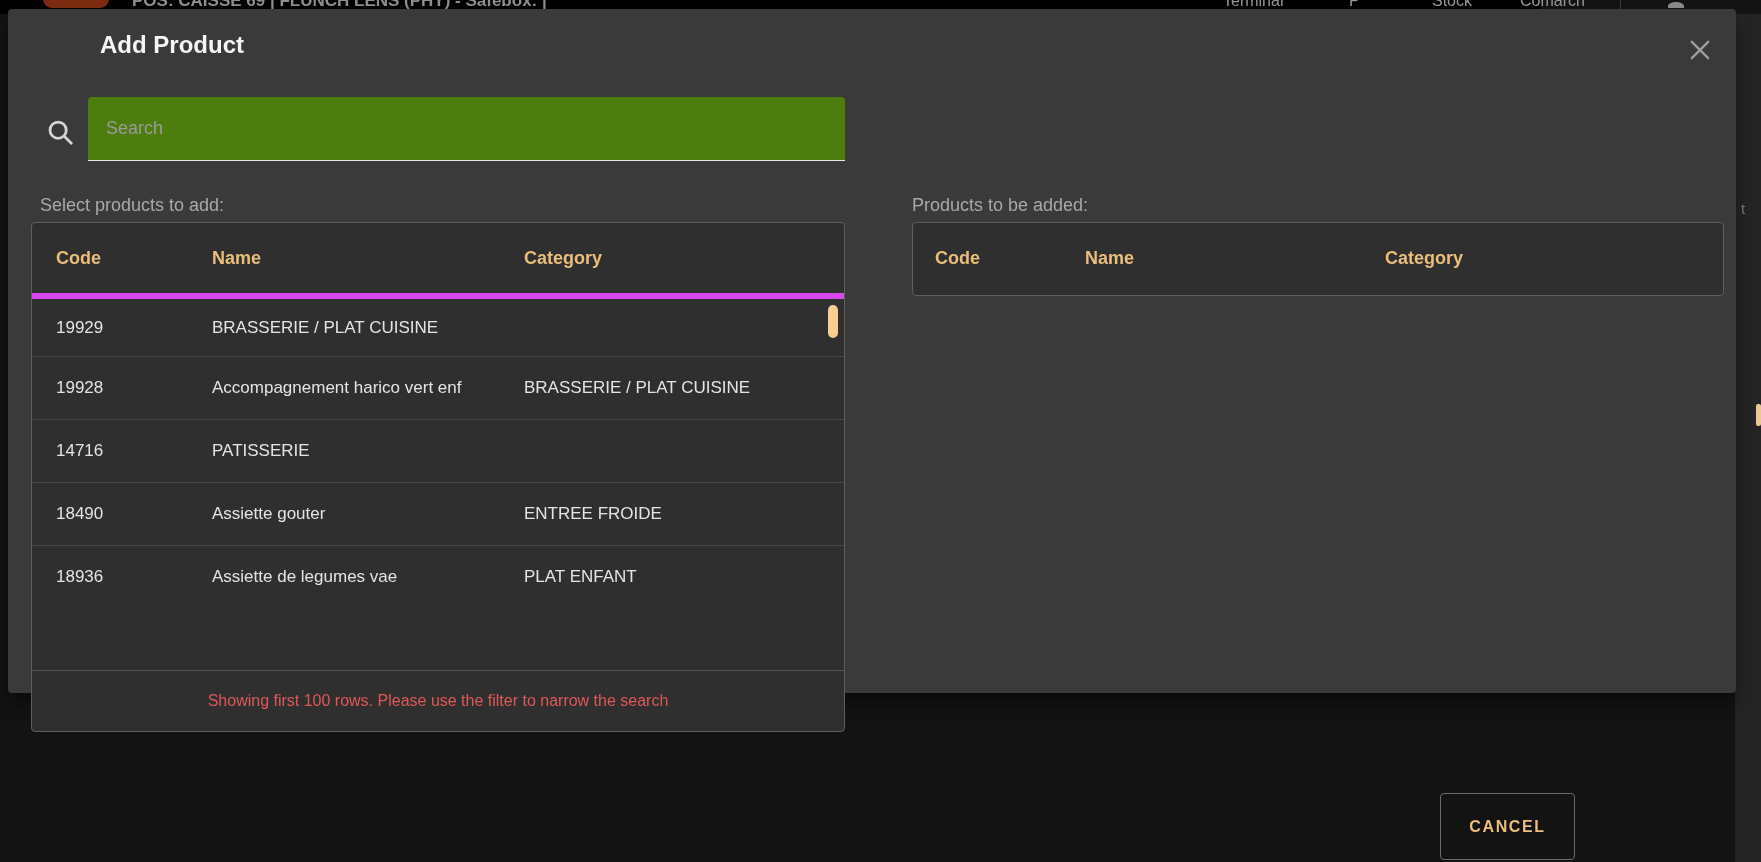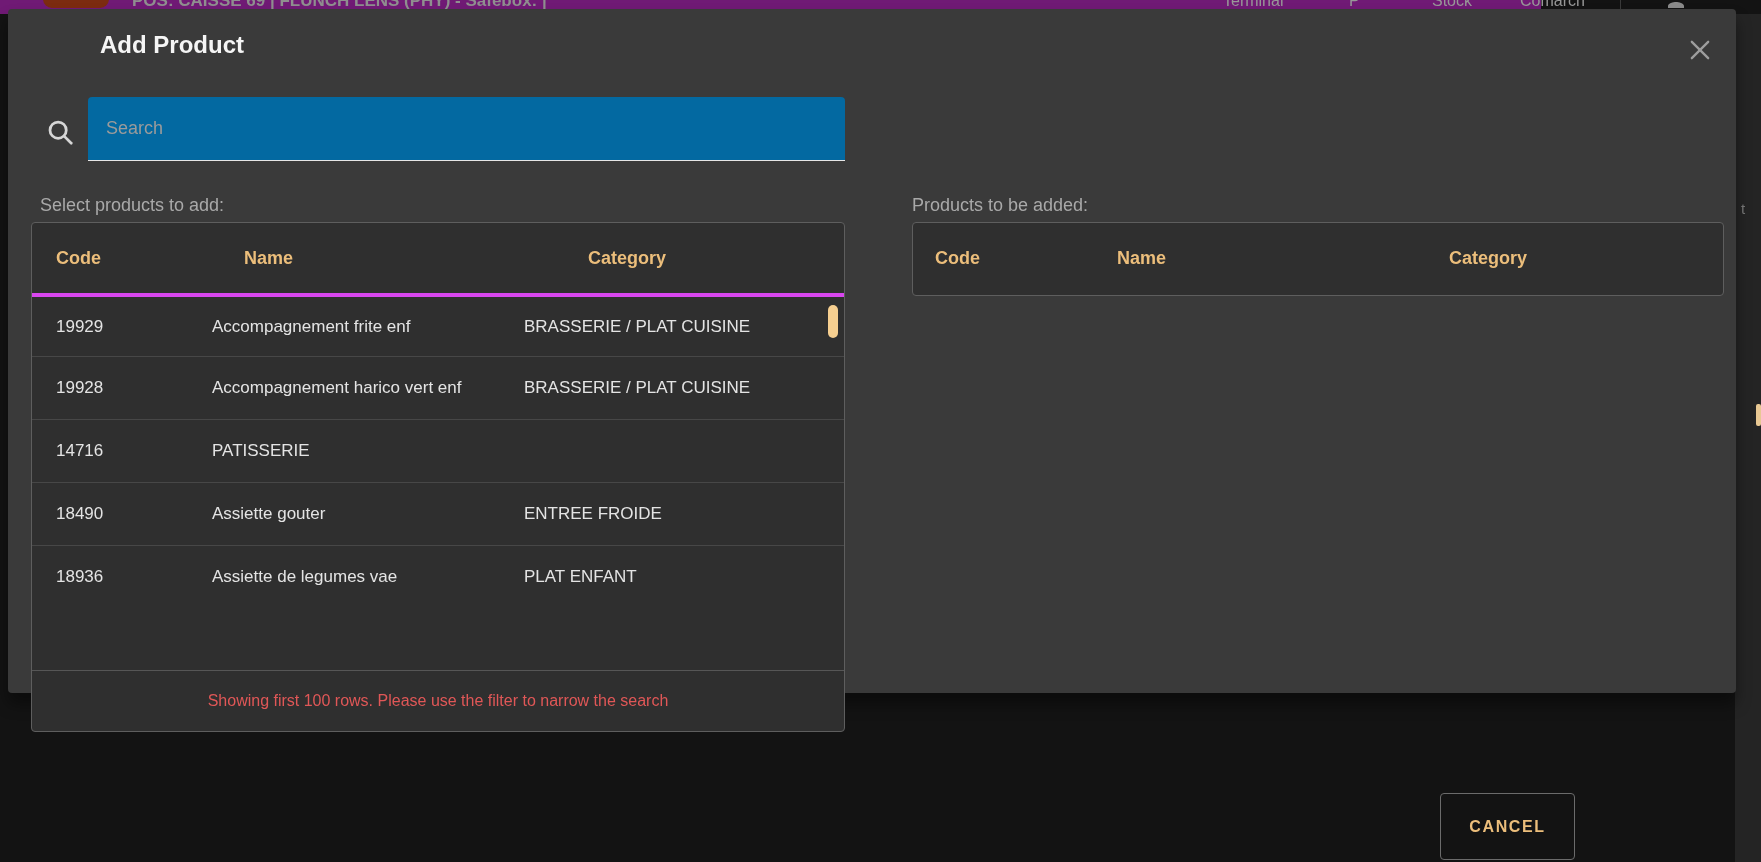--- a/index.html
+++ b/index.html
@@ -7,21 +7,21 @@
   body {
     background:#131313;
     font-family:"Liberation Sans", sans-serif;
     position:relative;
     color:#e4e4e4;
   }
 
   
   .topbar {
     position:absolute; top:0; left:0; width:1541px; height:14px;
-    background:#701a75; z-index:1; overflow:visible;
+    background:#000000; z-index:1; overflow:visible;
   }
   .topbar-logo {
     position:absolute; left:43px; top:-10px; width:66px; height:18px;
     background:#7c2b10; border-radius:0 0 9px 9px;
   }
   .topbar-status {
     position:absolute; left:132px; top:-9px;
     font-size:17px; font-weight:bold; color:#8f8f8f; white-space:nowrap;
   }
   .topbar-nav-item {
@@ -64,21 +64,21 @@
     display:flex; align-items:center; justify-content:center;
     color:#9e9e9e; cursor:pointer; background:none; border:none;
   }
 
   
   .search-icon {
     position:absolute; left:37px; top:108px; width:30px; height:30px; color:#d6d6d6;
   }
   .search-field {
     position:absolute; left:80px; top:88px; width:757px; height:64px;
-    background:#0369a1; border:none; border-bottom:1px solid #e6e6e6;
+    background:#4d7c0f; border:none; border-bottom:1px solid #e6e6e6;
     border-radius:4px 4px 0 0;
     padding:0 18px; font-size:18px; color:#e6e6e6;
     font-family:"Liberation Sans", sans-serif; outline:none;
   }
   .search-field::placeholder { color:#9b9b9b; }
 
   .panel-label {
     position:absolute; top:186px; font-size:18px; color:#a9a9a9;margin-left:9px;
   }
   .label-left  { left:23px; }
@@ -93,28 +93,28 @@
   .table-left  { left:23px;  width:814px; height:510px; }
   .table-right { left:904px; width:812px; height:74px; }
 
   .trow {
     display:grid; align-items:center; width:100%;
   }
   .table-left  .trow { grid-template-columns:156px 312px 1fr; padding-left:24px; }
   .table-right .trow { grid-template-columns:150px 300px 1fr; padding-left:22px; }
 
   .thead {
-    height:70px; font-size:18px; font-weight:bold; color:#ecbe7b;gap:32px;
+    height:70px; font-size:18px; font-weight:bold; color:#ecbe7b;
   }
   .tbody-row {
     height:63px; font-size:17px; color:#e4e4e4;
     border-top:1px solid #474747; cursor:pointer;
   }
   .table-left .thead { border-bottom:0; }
-  .table-left .tbody-row:first-child { border-top:4px solid #d946ef; }
+  .table-left .tbody-row:first-child { border-top:6px solid #d946ef; }
   .tfoot {
     position:absolute; left:0; bottom:0; width:100%; height:61px;
     border-top:1px solid #565656;
     display:flex; align-items:center; justify-content:center;
   }
   .footer-notice { font-size:16px; color:#e05757; }
 
   .list-scrollthumb {
     position:absolute; left:796px; top:82px; width:10px; height:33px;
     background:#f6cf90; border-radius:5px; cursor:pointer;
@@ -186,21 +186,20 @@
 
   <div class="ptable table-left">
     <div class="trow thead">
       <div>Code</div>
       <div>Name</div>
       <div>Category</div>
     </div>
     <div>
   <div class="trow tbody-row">
     <div>19929</div>
-    <div>Accompagnement frite enf</div>
     <div>BRASSERIE / PLAT CUISINE</div>
   </div>
 
   <div class="trow tbody-row">
     <div>19928</div>
     <div>Accompagnement harico vert enf</div>
     <div>BRASSERIE / PLAT CUISINE</div>
   </div>
 
 

